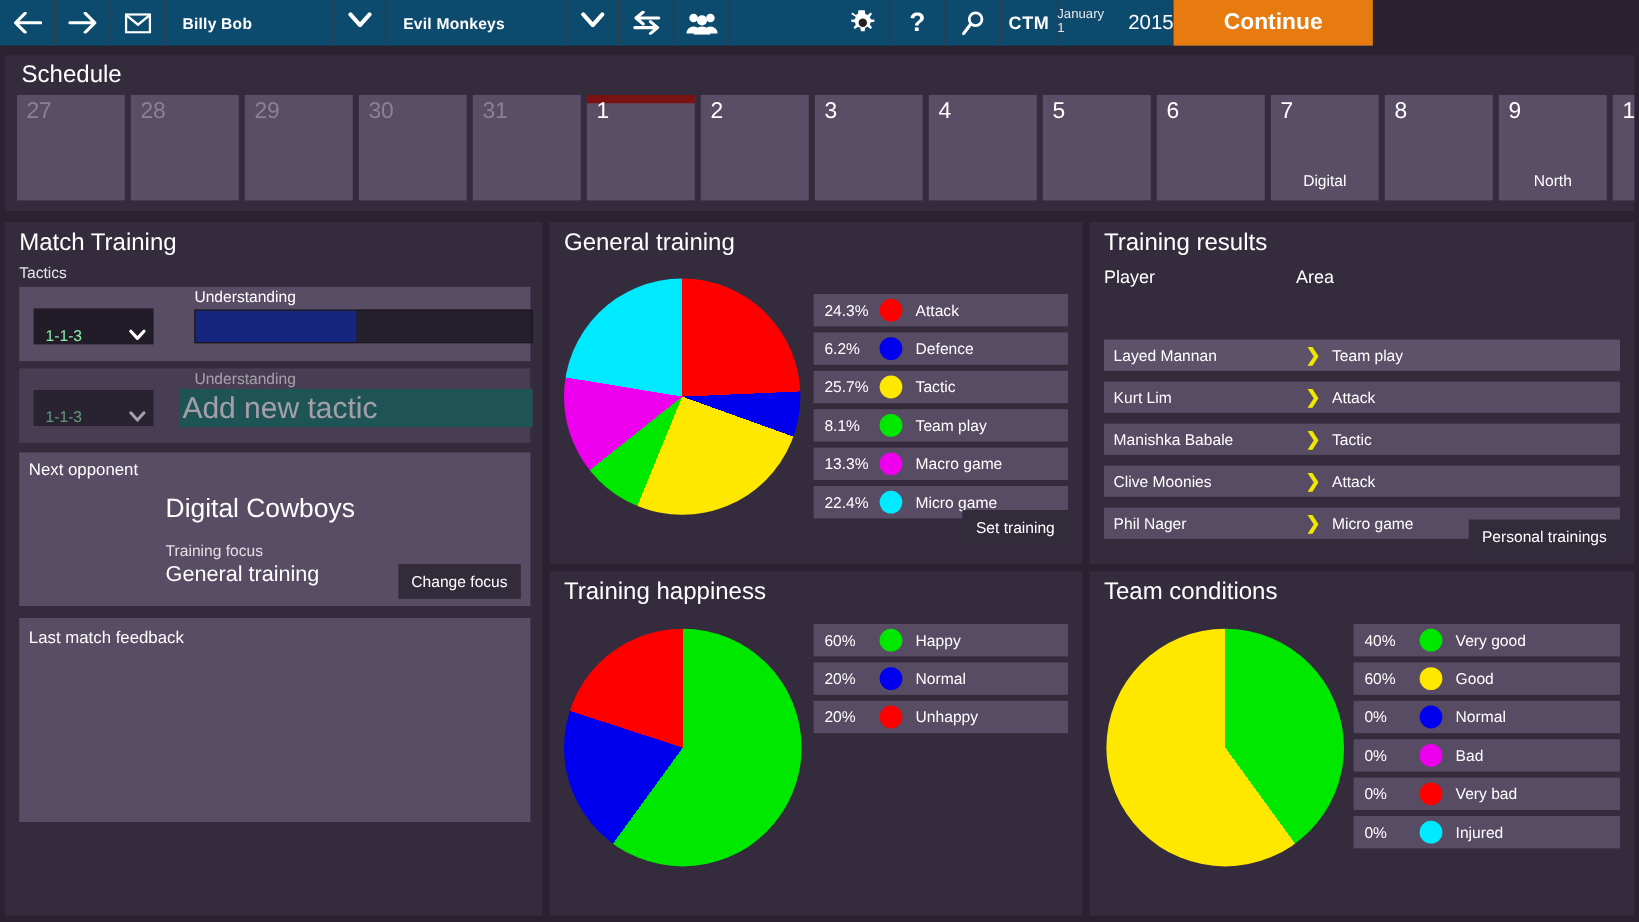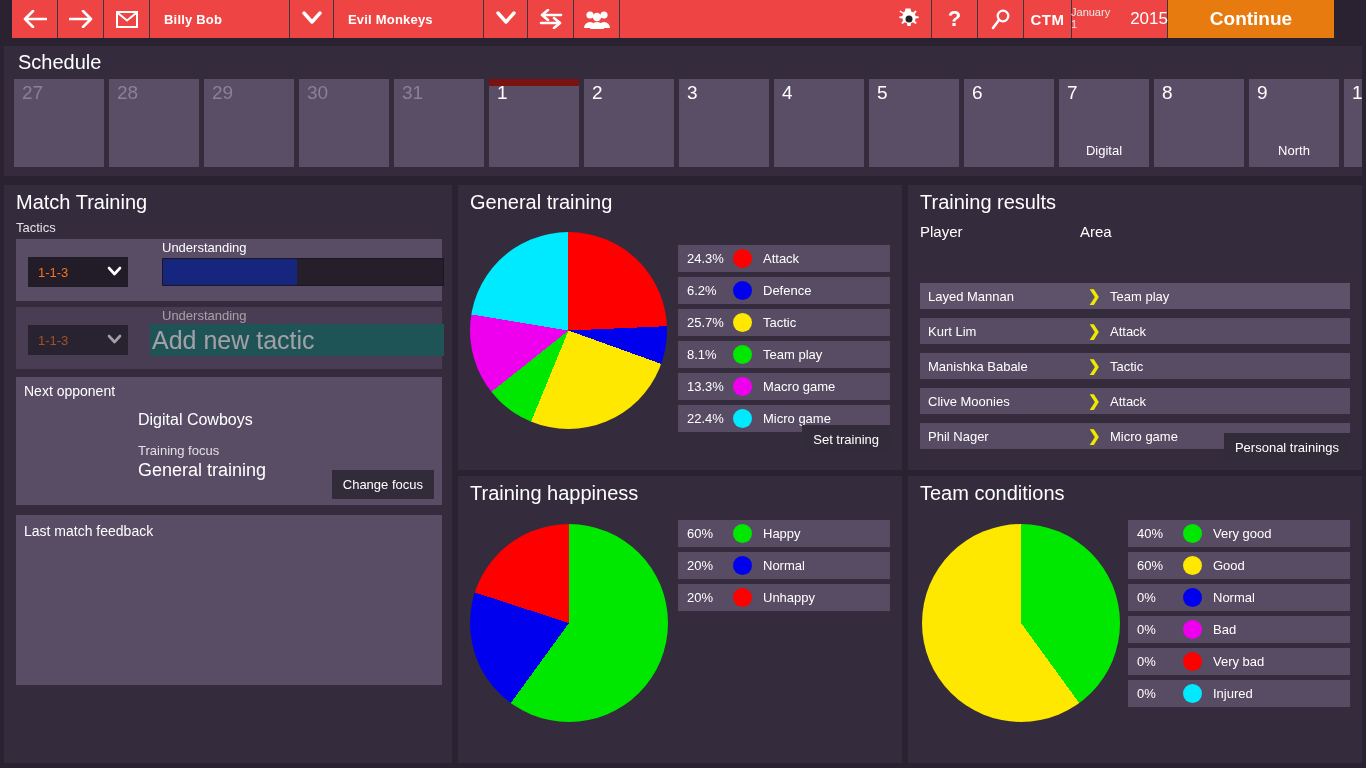--- a/index.html
+++ b/index.html
@@ -5,23 +5,23 @@
   * { box-sizing: border-box; margin: 0; padding: 0; }
   html, body {
     width: 1366px; height: 768px;
     background: #2a2230;
     font-family: "Liberation Sans", sans-serif;
     overflow: hidden;
   }
 
   
   .topbar {
-    position: absolute; top: 0; left: 12px;
-    width: 1322px; height: 38px;
-    background: #ef4444;
+    position: absolute; top: 0; left: 0;
+    width: 1144px; height: 38px;
+    background: #0c4a6e;
     display: flex; align-items: stretch;
   }
   .tb-cell {
     display: flex; align-items: center; justify-content: center;
     border-right: 1px solid #3a3940;
     color: #ffffff;
     height: 38px;
     position: relative;
   }
   .tb-icon { width: 46px; }
@@ -109,23 +109,23 @@
     position: relative;
     margin: 4px 10px 0 12px;
     background: #594d65;
     height: 62px;
   }
   .tactic-box.ghost { opacity: .55; margin-top: 6px; }
   .sel {
     position: absolute; left: 12px; top: 18px;
     width: 100px; height: 30px;
     background: #211c27;
-    display: flex; align-items: center;
+    display: flex; align-items: flex-end;
     padding: 0 6px 0 10px;
-    color: #f97316; font-size: 13px;
+    color: #86efac; font-size: 13px;
     justify-content: space-between;
   }
   .sel .chev { font-size: 11px; }
   .und-label {
     position: absolute; left: 146px; top: 1px;
     font-size: 13px; color: #ffffff;
   }
   .und-track {
     position: absolute; left: 146px; top: 19px;
     width: 282px; height: 28px;
@@ -142,21 +142,21 @@
     padding-left: 2px;
   }
   .nextopp {
     position: relative;
     margin: 8px 10px 0 12px;
     background: #594d65;
     height: 128px;
   }
   .nextopp .hdr { font-size: 14px; color: #ffffff; padding: 6px 0 0 8px; }
   .nextopp .team {
-    font-size: 16px; color: #ffffff;
+    font-size: 22px; color: #ffffff;
     padding: 12px 0 0 122px;
   }
   .nextopp .tf-lab {
     font-size: 13px; color: #e2e0e4;
     padding: 14px 0 0 122px;
   }
   .nextopp .tf-val {
     font-size: 18px; color: #ffffff;
     padding: 2px 0 0 122px;
   }

